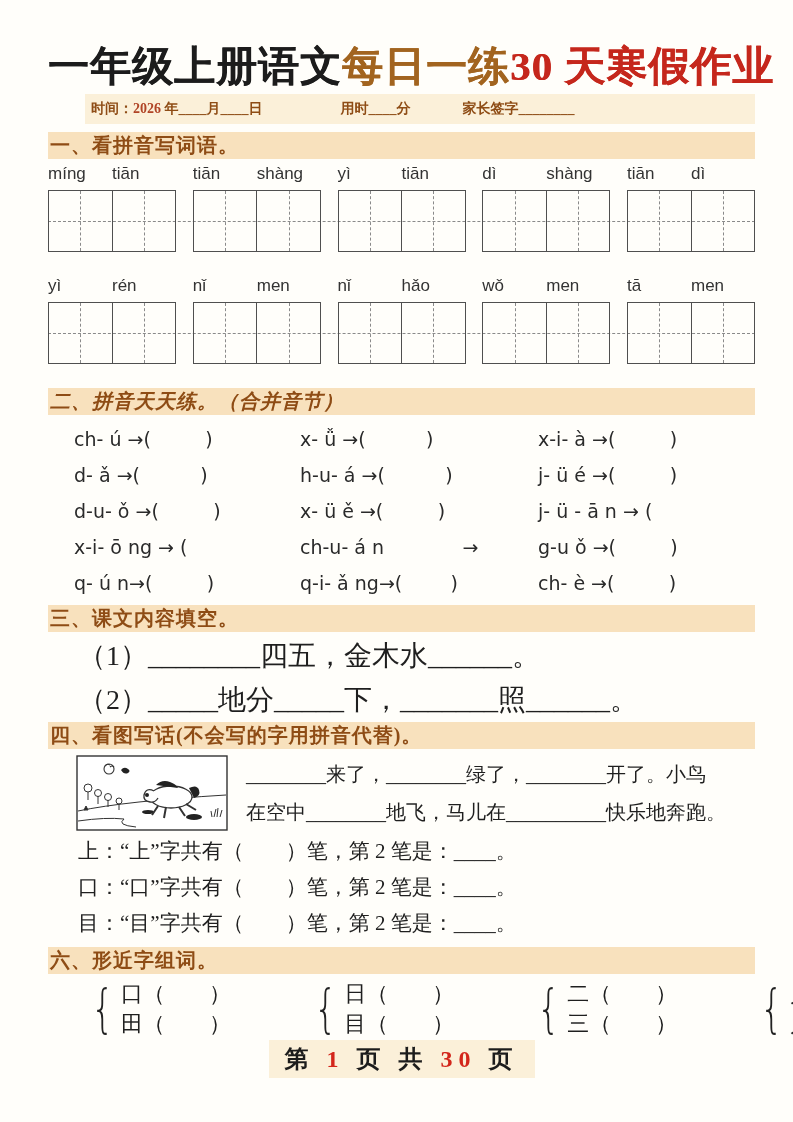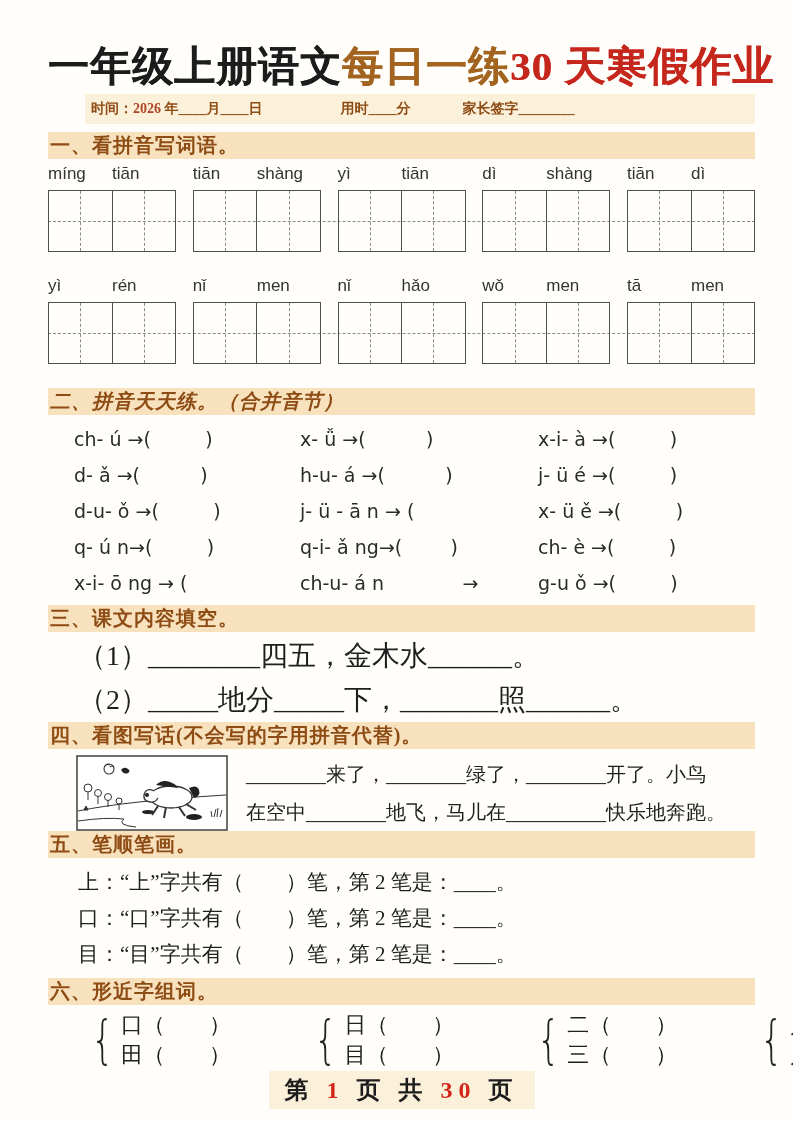--- a/index.html
+++ b/index.html
@@ -233,32 +233,32 @@
       <span class="s2-cell">x- ǚ →(          )</span>
       <span class="s2-cell">x-i- à →(         )</span>
     </div>
     <div class="s2-row">
       <span class="s2-cell">d- ǎ →(          )</span>
       <span class="s2-cell">h-u- á →(          )</span>
       <span class="s2-cell">j- ü é →(         )</span>
     </div>
     <div class="s2-row">
       <span class="s2-cell">d-u- ǒ →(         )</span>
+      <span class="s2-cell">x- ü ě →(         )</span>
       <span class="s2-cell">j- ü - ā n → (</span>
-      <span class="s2-cell">x- ü ě →(         )</span>
+    </div>
+    <div class="s2-row">
+      <span class="s2-cell">x-i- ō ng → (</span>
+      <span class="s2-cell">ch-u- á n             →</span>
+      <span class="s2-cell">g-u ǒ →(         )</span>
     </div>
     <div class="s2-row">
       <span class="s2-cell">q- ú n→(         )</span>
       <span class="s2-cell">q-i- ǎ ng→(        )</span>
       <span class="s2-cell">ch- è →(         )</span>
-    </div>
-    <div class="s2-row">
-      <span class="s2-cell">x-i- ō ng → (</span>
-      <span class="s2-cell">ch-u- á n             →</span>
-      <span class="s2-cell">g-u ǒ →(         )</span>
     </div>
   </div>
 
   <div class="sec-head">三、课文内容填空。</div>
   <div class="s3-lines">
     <div class="s3-line">（1）________四五，金木水______。</div>
     <div class="s3-line">（2）_____地分_____下，_______照______。</div>
   </div>
 
   <div class="sec-head">四、看图写话(不会写的字用拼音代替)。</div>
@@ -302,21 +302,20 @@
           <path d="M82 51 l-6 9 M90 52 l-2 11 M103 52 l6 9 M110 49 l10 6" stroke-width="2"></path>
         </g>
       </svg>
     </div>
     <div class="s4-lines">
       <div class="s4-line">________来了，________绿了，________开了。小鸟</div>
       <div class="s4-line">在空中________地飞，马儿在__________快乐地奔跑。</div>
     </div>
   </div>
 
-  <div class="sec-head mt4">五、笔顺笔画。</div>
   <div class="s5-lines">
     <div class="s5-line">上：“上”字共有（　　）笔，第 2 笔是：____。</div>
     <div class="s5-line">口：“口”字共有（　　）笔，第 2 笔是：____。</div>
     <div class="s5-line">目：“目”字共有（　　）笔，第 2 笔是：____。</div>
   </div>
 
   <div class="sec-head mt6">六、形近字组词。</div>
   <div class="s6-row">
     <div class="s6-group">
       <span class="s6-brace">{</span>

